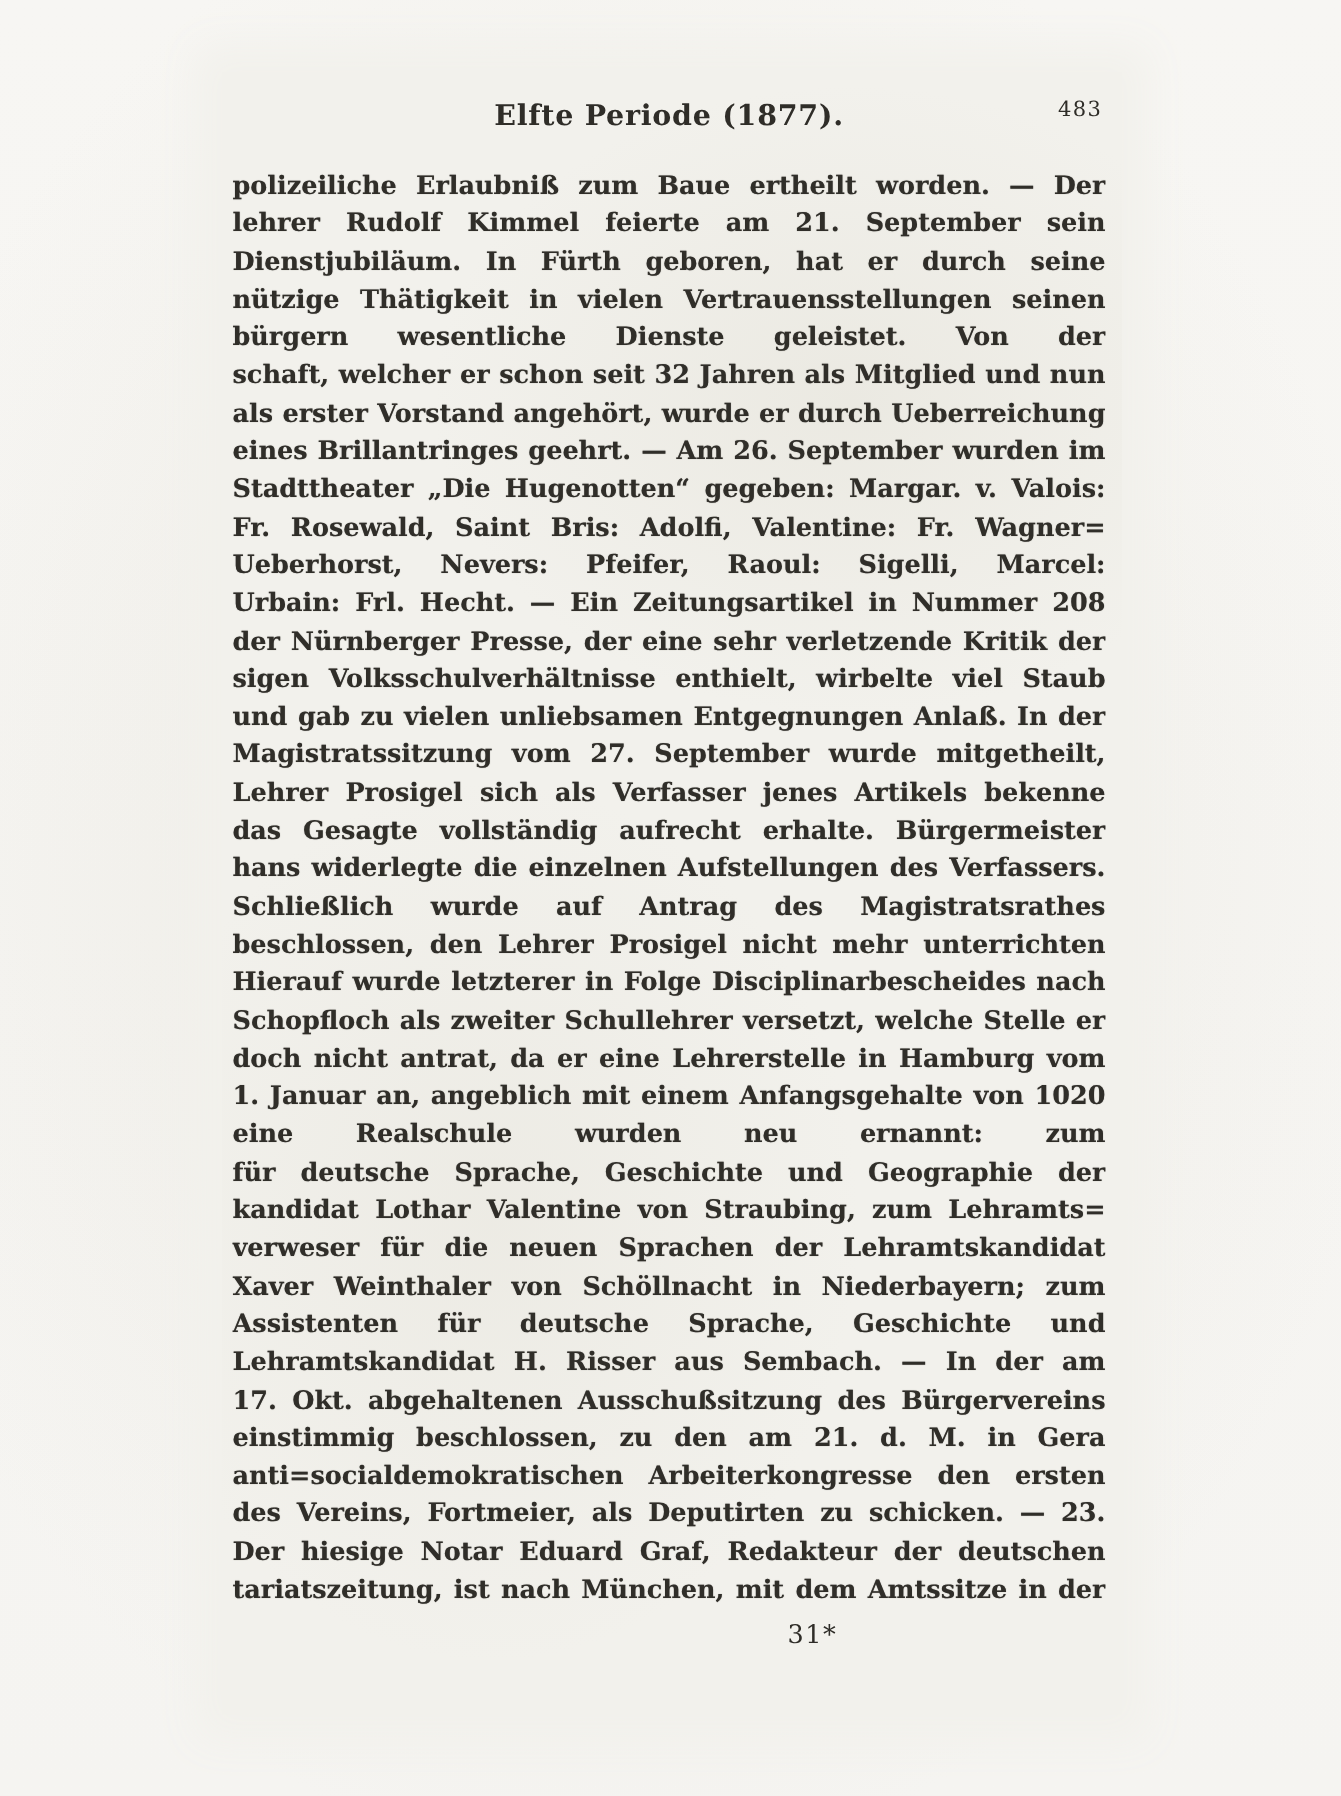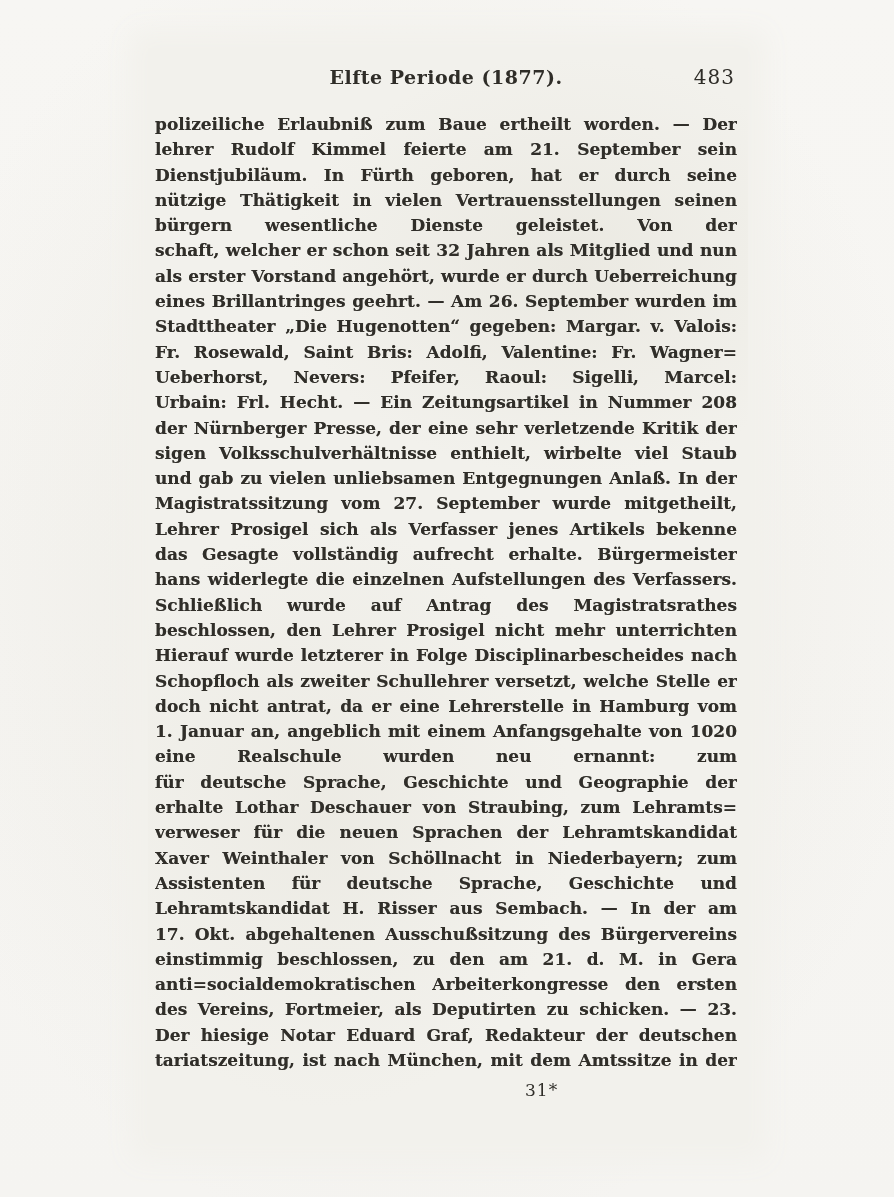--- a/index.html
+++ b/index.html
@@ -43,21 +43,21 @@
     position: absolute;
     left: 0; right: 0;
     text-align: center;
     font-size: 19px;
     font-weight: bold;
     letter-spacing: 0.5px;
   }
   .running-head .page-number {
     position: absolute;
     right: 2px; top: -1px;
-    font-size: 20px;
+    font-size: 14px;
     letter-spacing: 1px;
   }
   .body-text {
     position: absolute;
     left: 155px; top: 112px;
     width: 582px;
     color: #302e29;
     font-size: 17px;
     font-weight: bold;
   }
@@ -111,21 +111,21 @@
     <div class="line">das Gesagte vollständig aufrecht erhalte. Bürgermeister Lang=</div>
     <div class="line">hans widerlegte die einzelnen Aufstellungen des Verfassers.</div>
     <div class="line">Schließlich wurde auf Antrag des Magistratsrathes Löwenstein</div>
     <div class="line">beschlossen, den Lehrer Prosigel nicht mehr unterrichten zu lassen.</div>
     <div class="line">Hierauf wurde letzterer in Folge Disciplinarbescheides nach</div>
     <div class="line">Schopfloch als zweiter Schullehrer versetzt, welche Stelle er je=</div>
     <div class="line">doch nicht antrat, da er eine Lehrerstelle in Hamburg vom</div>
     <div class="line">1. Januar an, angeblich mit einem Anfangsgehalte von 1020 M.,</div>
     <div class="line">eine Realschule wurden neu ernannt: zum Lehramtsverweser</div>
     <div class="line">für deutsche Sprache, Geschichte und Geographie der Lehramts=</div>
-    <div class="line">erhalte Lothar Deschauer von Straubing, zum Lehramts=</div>
+    <div class="line">kandidat Lothar Valentine von Straubing, zum Lehramts=</div>
     <div class="line">verweser für die neuen Sprachen der Lehramtskandidat Franz</div>
     <div class="line">Xaver Weinthaler von Schöllnacht in Niederbayern; zum</div>
     <div class="line">Assistenten für deutsche Sprache, Geschichte und Geographie der</div>
     <div class="line">Lehramtskandidat H. Risser aus Sembach. — In der am</div>
     <div class="line">17. Okt. abgehaltenen Ausschußsitzung des Bürgervereins wurde</div>
     <div class="line">einstimmig beschlossen, zu den am 21. d. M. in Gera tagenden</div>
     <div class="line">anti=socialdemokratischen Arbeiterkongresse den ersten Vorstand</div>
     <div class="line">des Vereins, Fortmeier, als Deputirten zu schicken. — 23. Okt.</div>
     <div class="line">Der hiesige Notar Eduard Graf, Redakteur der deutschen No=</div>
     <div class="line">tariatszeitung, ist nach München, mit dem Amtssitze in der</div>

